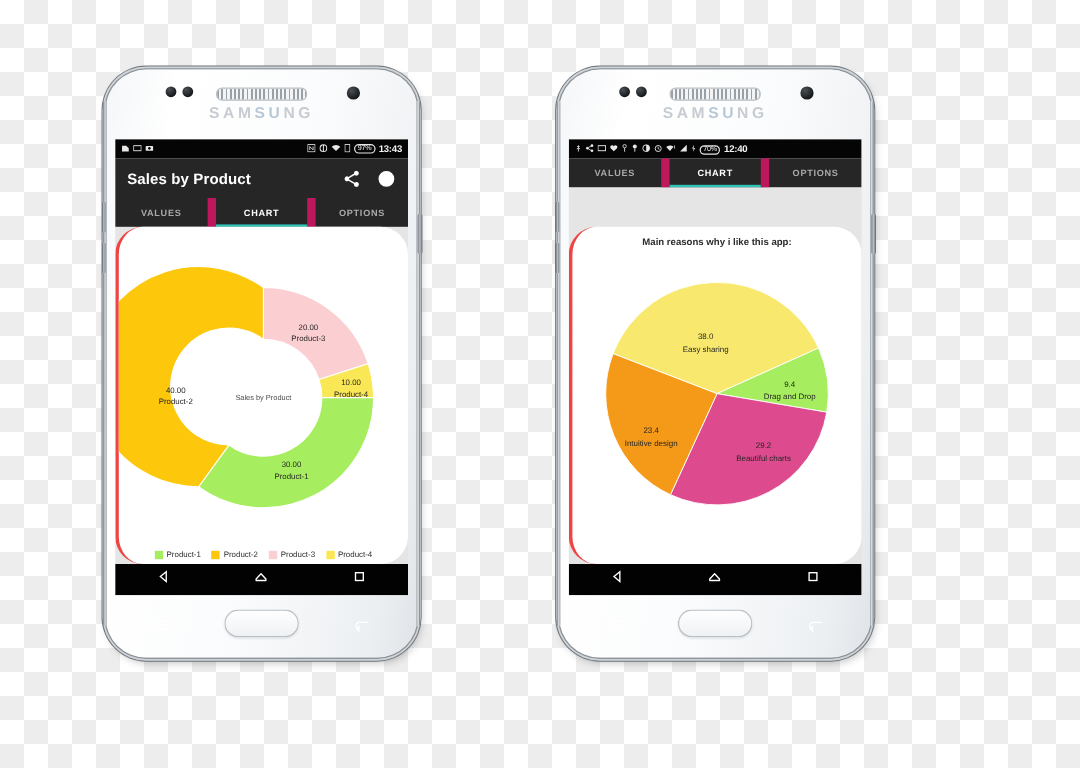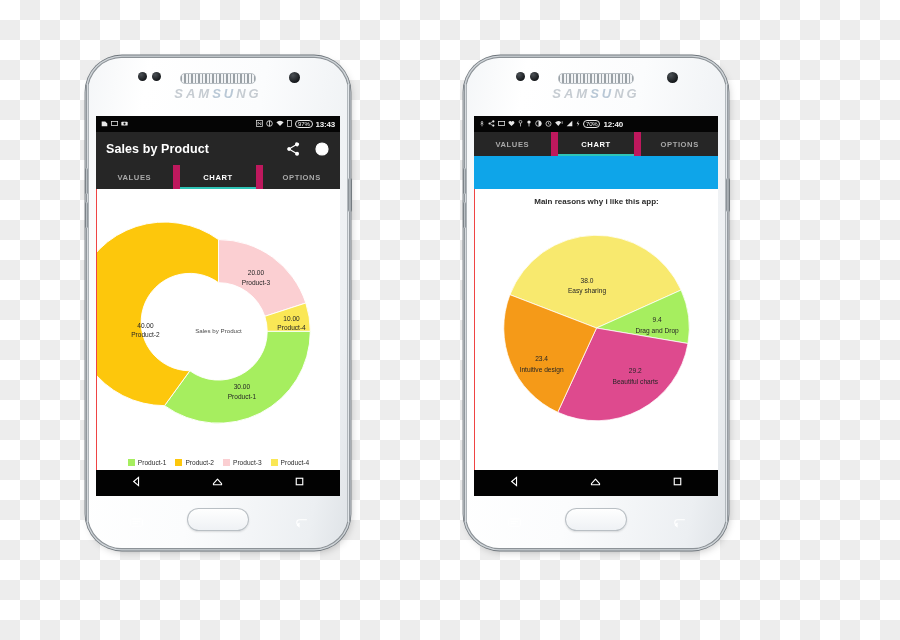--- a/index.html
+++ b/index.html
@@ -28,21 +28,21 @@
   }
   
   .rail-l,.rail-r{position:absolute;top:26px;bottom:26px;width:3px;border-radius:3px;}
   .rail-l{left:-2px;background:linear-gradient(90deg,#6f767c,#d6dade,#9aa1a6);}
   .rail-r{right:-2px;background:linear-gradient(270deg,#6f767c,#e2e6ea,#9aa1a6);}
   .btn-side{position:absolute;right:-3.5px;width:3.5px;border-radius:2px;
             background:linear-gradient(270deg,#5d6469,#b9bfc4,#7d848a);}
   .btn-vol{position:absolute;left:-3.5px;width:3.5px;border-radius:2px;
             background:linear-gradient(90deg,#5d6469,#b9bfc4,#7d848a);}
 
-  .top-bezel{position:absolute;left:0;right:0;top:0;height:44px;font-style:italic;}
+  .top-bezel{position:absolute;left:0;right:0;top:0;height:44px;}
   .cam{position:absolute;width:9px;height:9px;border-radius:50%;
        background:radial-gradient(circle at 35% 30%,#4b5055,#16191c 70%);}
   .sensor-a{left:50px;top:14px;}
   .sensor-b{left:64px;top:14px;}
   .cam-main{right:48px;top:14px;width:11px;height:11px;}
   .speaker{position:absolute;left:50%;top:15px;transform:translateX(-50%);
            width:74px;height:9px;border-radius:5px;
            background:#f2f4f6;
            border:1px solid #b9bfc4;
            background-image:repeating-linear-gradient(90deg,#9aa1a6 0 1.5px,#f2f4f6 1.5px 3.5px);}
@@ -56,46 +56,46 @@
   .home-btn{position:absolute;left:50%;top:12px;transform:translateX(-50%);
             width:62px;height:23px;border-radius:12px;
             background:linear-gradient(180deg,#ffffff,#eef1f4);
             box-shadow:inset 0 0 0 1px #b9bfc4, 0 1px 2px rgba(0,0,0,.12);}
   .cap-icon{position:absolute;top:18px;color:#ffffff;}
   .cap-menu{left:42px;}
   .cap-back{right:40px;}
 
   
   .screen{position:absolute;left:8px;right:8px;top:58px;bottom:52px;
-          background:#0ea5e9;overflow:hidden;}
+          background:#e5e5e5;overflow:hidden;}
 
   .statusbar{height:16px;background:#050505;color:#f2f2f2;
              display:flex;align-items:center;padding:0 5px;font-size:7.5px;}
-  .sb-left{display:flex;gap:3px;align-items:flex-start;}
+  .sb-left{display:flex;gap:3px;align-items:flex-end;}
   .sb-right{margin-left:auto;display:flex;gap:3px;align-items:center;}
   .sb-ico{display:inline-block;line-height:1;}
   .batt{border:1px solid #e8e8e8;border-radius:5px;padding:0 2px;font-size:6px;
         letter-spacing:-.2px;}
   .clock{font-size:8px;font-weight:bold;letter-spacing:-.2px;}
 
   .appbar{height:33px;background:#262626;display:flex;align-items:center;padding:0 10px;}
   .appbar-title{color:#ffffff;font-size:12.5px;font-weight:bold;letter-spacing:.1px;}
   .appbar-actions{margin-left:auto;display:flex;gap:13px;align-items:center;}
   .act{width:16px;height:16px;fill:#ffffff;display:block;}
 
   .tabbar{height:24px;background:#262626;display:flex;}
   .tab{flex:1;display:flex;align-items:center;justify-content:center;
        color:#a9a9a9;font-size:7.6px;font-weight:bold;letter-spacing:.6px;
        border-right:7px solid #be185d;position:relative;}
   .tab:last-child{border-right:none;}
   .tab.active{color:#ffffff;}
   .tab.active::after{content:"";position:absolute;left:0;right:0;bottom:0;height:2px;background:#2ec4b6;}
 
   .content{position:absolute;left:0;right:0;top:73px;bottom:26px;background:#ffffff;
-           border-left:1px solid #ef4444;}
+           border-left:3px solid #ef4444;border-radius:23px;}
 
   .navbar{position:absolute;left:0;right:0;bottom:0;height:26px;background:#020202;
           display:flex;align-items:center;justify-content:space-around;}
   .navbar svg{fill:none;stroke:#ffffff;stroke-width:1.4;}
 
   
   .chart-wrap{position:absolute;inset:0;}
   .chart-caption{position:absolute;left:0;right:0;top:8px;text-align:center;
                  font-size:8px;color:#2b2b2b;font-weight:bold;}
   .slice-label{font-size:7px;fill:#262626;text-anchor:middle;font-weight:normal;}

